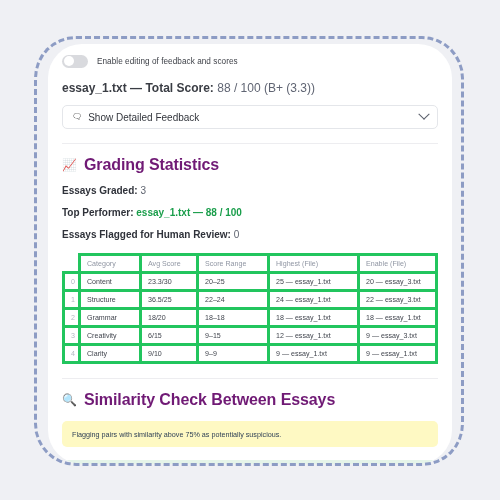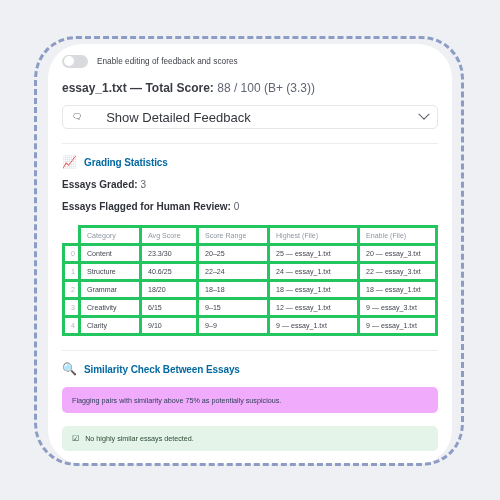--- a/index.html
+++ b/index.html
@@ -99,24 +99,23 @@
     padding: 0 9px;
     box-sizing: border-box;
     background: #ffffff;
   }
   .expander .ico {
     font-size: 8px;
     margin-right: 6px;
     line-height: 1;
   }
   .expander .txt {
-    font-size: 13px;
+    font-size: 10px;
     color: #33363d;
     flex: 1;
-    margin-left: 18px;
   }
   .expander .chev {
     width: 7px;
     height: 7px;
     border-right: 1.2px solid #5a5f6b;
     border-bottom: 1.2px solid #5a5f6b;
     transform: rotate(45deg) translate(-2px, -2px);
   }
 
   
@@ -128,23 +127,23 @@
 
   
   .section-head {
     display: flex;
     align-items: center;
     gap: 7px;
     margin-top: 12px;
   }
   .section-head .ico { font-size: 12px; line-height: 1; }
   .section-head .title {
-    font-size: 10px;
+    font-size: 16px;
     font-weight: bold;
-    color: #0369a1;
+    color: #701a75;
     letter-spacing: -0.1px;
   }
 
   
   .stat-line {
     font-size: 10px;
     color: #2f323a;
     font-weight: bold;
     margin-top: 11px;
   }
@@ -193,21 +192,21 @@
     margin-top: 12px;
     border-radius: 5px;
     padding: 8px 10px;
     font-size: 7.2px;
     box-sizing: border-box;
     display: flex;
     align-items: center;
     gap: 6px;
   }
   .alert.info {
-    background: #f0abfc;
+    background: #fef9c3;
     color: #2d3f55;
     min-height: 26px;
   }
   .alert.success {
     background: #e5f4e9;
     color: #2a4a33;
     min-height: 24px;
     margin-top: 13px;
   }
   .alert .a-ico { font-size: 8px; line-height: 1; flex: none; }
@@ -243,20 +242,24 @@
     <div class="divider"></div>
 
     <div class="section-head">
       <span class="ico">📈</span>
       <span class="title">Grading Statistics</span>
     </div>
 
     <div class="stat-line">
       <span>Essays Graded:</span>
       <span class="val">3</span>
+    </div>
+    <div class="stat-line">
+      <span>Top Performer:</span>
+      <span class="green">essay_1.txt — 88 / 100</span>
     </div>
     <div class="stat-line">
       <span>Essays Flagged for Human Review:</span>
       <span class="val">0</span>
     </div>
 
     <table class="stats-table">
       <colgroup>
         <col class="c-idx">
           <col class="c-cat">
@@ -280,21 +283,21 @@
             <td class="idx">0</td>
             <td>Content</td>
             <td>23.3/30</td>
             <td>20–25</td>
             <td>25 — essay_1.txt</td>
             <td>20 — essay_3.txt</td>
           </tr>
           <tr>
             <td class="idx">1</td>
             <td>Structure</td>
-            <td>40.6/25</td>
+            <td>36.5/25</td>
             <td>22–24</td>
             <td>24 — essay_1.txt</td>
             <td>22 — essay_3.txt</td>
           </tr>
           <tr>
             <td class="idx">2</td>
             <td>Grammar</td>
             <td>18/20</td>
             <td>18–18</td>
             <td>18 — essay_1.txt</td>

